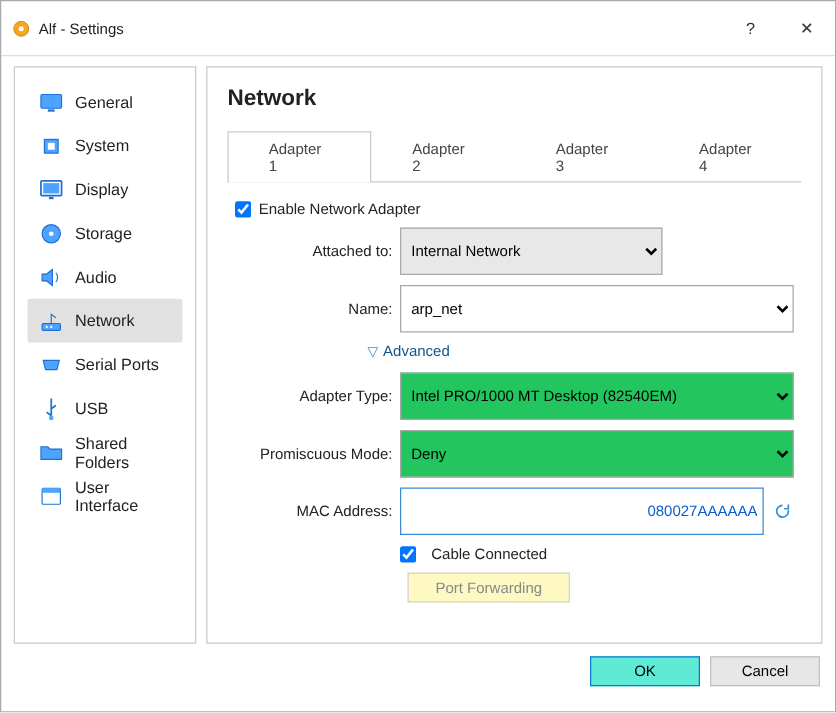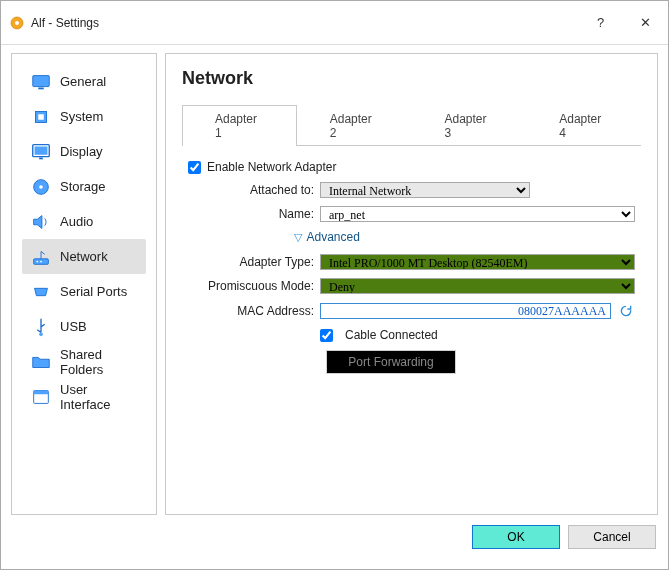--- a/index.html
+++ b/index.html
@@ -18,29 +18,29 @@
   .content { flex:1; border:1px solid #c9c9c9; padding:10px 16px 10px 16px; overflow:auto; }
   h2.page-title { margin:4px 0 16px 0; font-size:18px; font-weight:600; }
   .tabs { display:flex; border-bottom:1px solid #c9c9c9; }
   .tab { padding:6px 32px; border:1px solid transparent; border-bottom:none; margin-bottom:-1px; cursor:default; font-size:12px; color:#444; }
   .tab.active { border-color:#c9c9c9; background:#fff; border-top:1px solid #c9c9c9; }
   .tabpanel { padding:14px 6px 6px 6px; }
   .row { display:flex; align-items:center; margin-bottom:8px; }
   .row-label { width:132px; text-align:right; padding-right:6px; font-size:12px; }
   .row-field { flex:1; display:flex; align-items:center; gap:6px; }
   .checkbox { width:13px; height:13px; margin:0 6px 0 0; }
-  select, input[type=text] { font-family:Liberation Serif, serif; font-size:12px; height:16px; }
+  select, input[type=text] { font-family:Liberation Sans, sans-serif; font-size:12px; height:38px; }
   .combo-dark { width:210px; background:#e8e8e8; border:1px solid #a8a8a8; padding:0 4px; }
-  .combo-full { width:100%; background:#4d7c0f; border:1px solid #a8a8a8; padding:0 4px; }
+  .combo-full { width:100%; background:#22c55e; border:1px solid #a8a8a8; padding:0 4px; }
   .combo-light { flex:1; background:#fff; border:1px solid #a8a8a8; padding:0 4px; }
   .mac-input { flex:1; border:1px solid #3a8ad6; color:#0a5bcc; padding:2px 4px; height:22px;text-align:right; }
   .advanced-row { display:flex; align-items:center; margin:4px 0 10px 0; }
   .adv-arrow { color:#2b90d9; margin-left:106px; margin-right:4px; font-size:11px; }
   .adv-text { color:#158; font-size:12px; }
-  .portfwd-btn { margin-left:138px; width:130px; height:24px; background:#000000; border:1px solid #d2d2d2; color:#888; font-size:12px; }
+  .portfwd-btn { margin-left:138px; width:130px; height:24px; background:#fef9c3; border:1px solid #d2d2d2; color:#888; font-size:12px; }
   .refresh-icon { width:18px; height:18px; display:flex; align-items:center; justify-content:center; color:#2b90d9; cursor:pointer; }
   .footer { height:44px; display:flex; justify-content:flex-end; align-items:center; gap:8px; padding:0 2px; }
   .footer button { width:88px; height:24px; font-size:12px; background:#e7e7e7; border:1px solid #bfbfbf; cursor:default; }
   .footer button.ok { border:1px solid #1277d3; background:#5eead4; }
 </style>
 </head>
 <body>
 
 <div class="window">
   <div class="titlebar">

